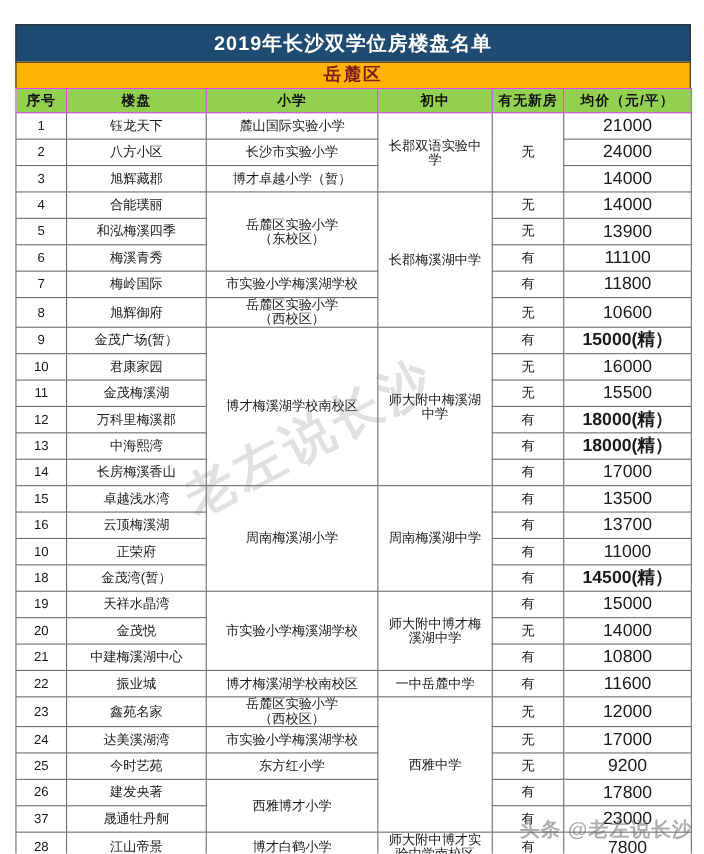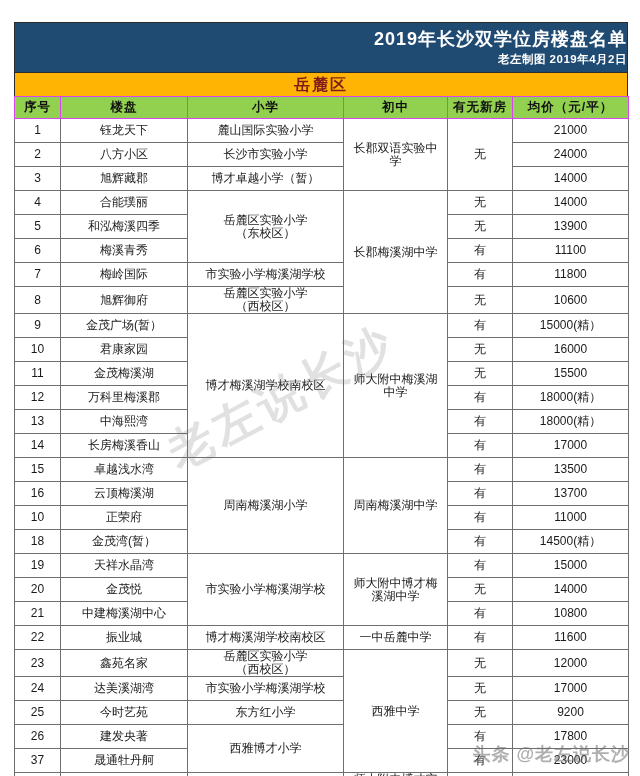--- a/index.html
+++ b/index.html
@@ -12,21 +12,21 @@
   }
   .sheet{
     position:absolute;
     left:14px;top:22px;
     width:614px;
     box-sizing:border-box;
   }
   .banner{
     background:#1f4a72;
     color:#ffffff;
-    text-align:right;
+    text-align:center;
     border:1px solid #2b2b2b;
     border-bottom:none;
     padding:4px 0 5px 0;
   }
   .banner-title{
     font-size:18px;
     font-weight:bold;
     letter-spacing:1px;
     line-height:24px;
   }
@@ -73,22 +73,22 @@
     height:23px;
     font-size:12px;
     text-align:center;
     color:#1a1a1a;
     padding:0 1px;
     background:#fff;
     line-height:13px;
     white-space:pre-line;
   }
   tbody td.num{font-size:12px;}
-  tbody td.price{font-size:12px;}
-  tbody td.bold{font-weight:normal;}
+  tbody td.price{font-size:16px;}
+  tbody td.bold{font-weight:bold;}
   .wm-diag{
     position:absolute;
     left:155px;top:360px;
     width:280px;
     font-size:46px;
     font-weight:bold;
     color:rgba(120,120,120,0.22);
     transform:rotate(-28deg);
     letter-spacing:4px;
     pointer-events:none;
@@ -106,21 +106,20 @@
     white-space:nowrap;
   }
 </style>
 </head>
 <body>
 
 <div class="sheet">
 
   <div class="banner">
     <div class="banner-title">2019年长沙双学位房楼盘名单</div>
-    <div class="banner-sub">老左制图    2019年4月2日</div>
   </div>
 
   <div class="district">岳麓区</div>
 
   <table>
     <colgroup>
       <col class="c0">
         <col class="c1">
         <col class="c2">
         <col class="c3">

